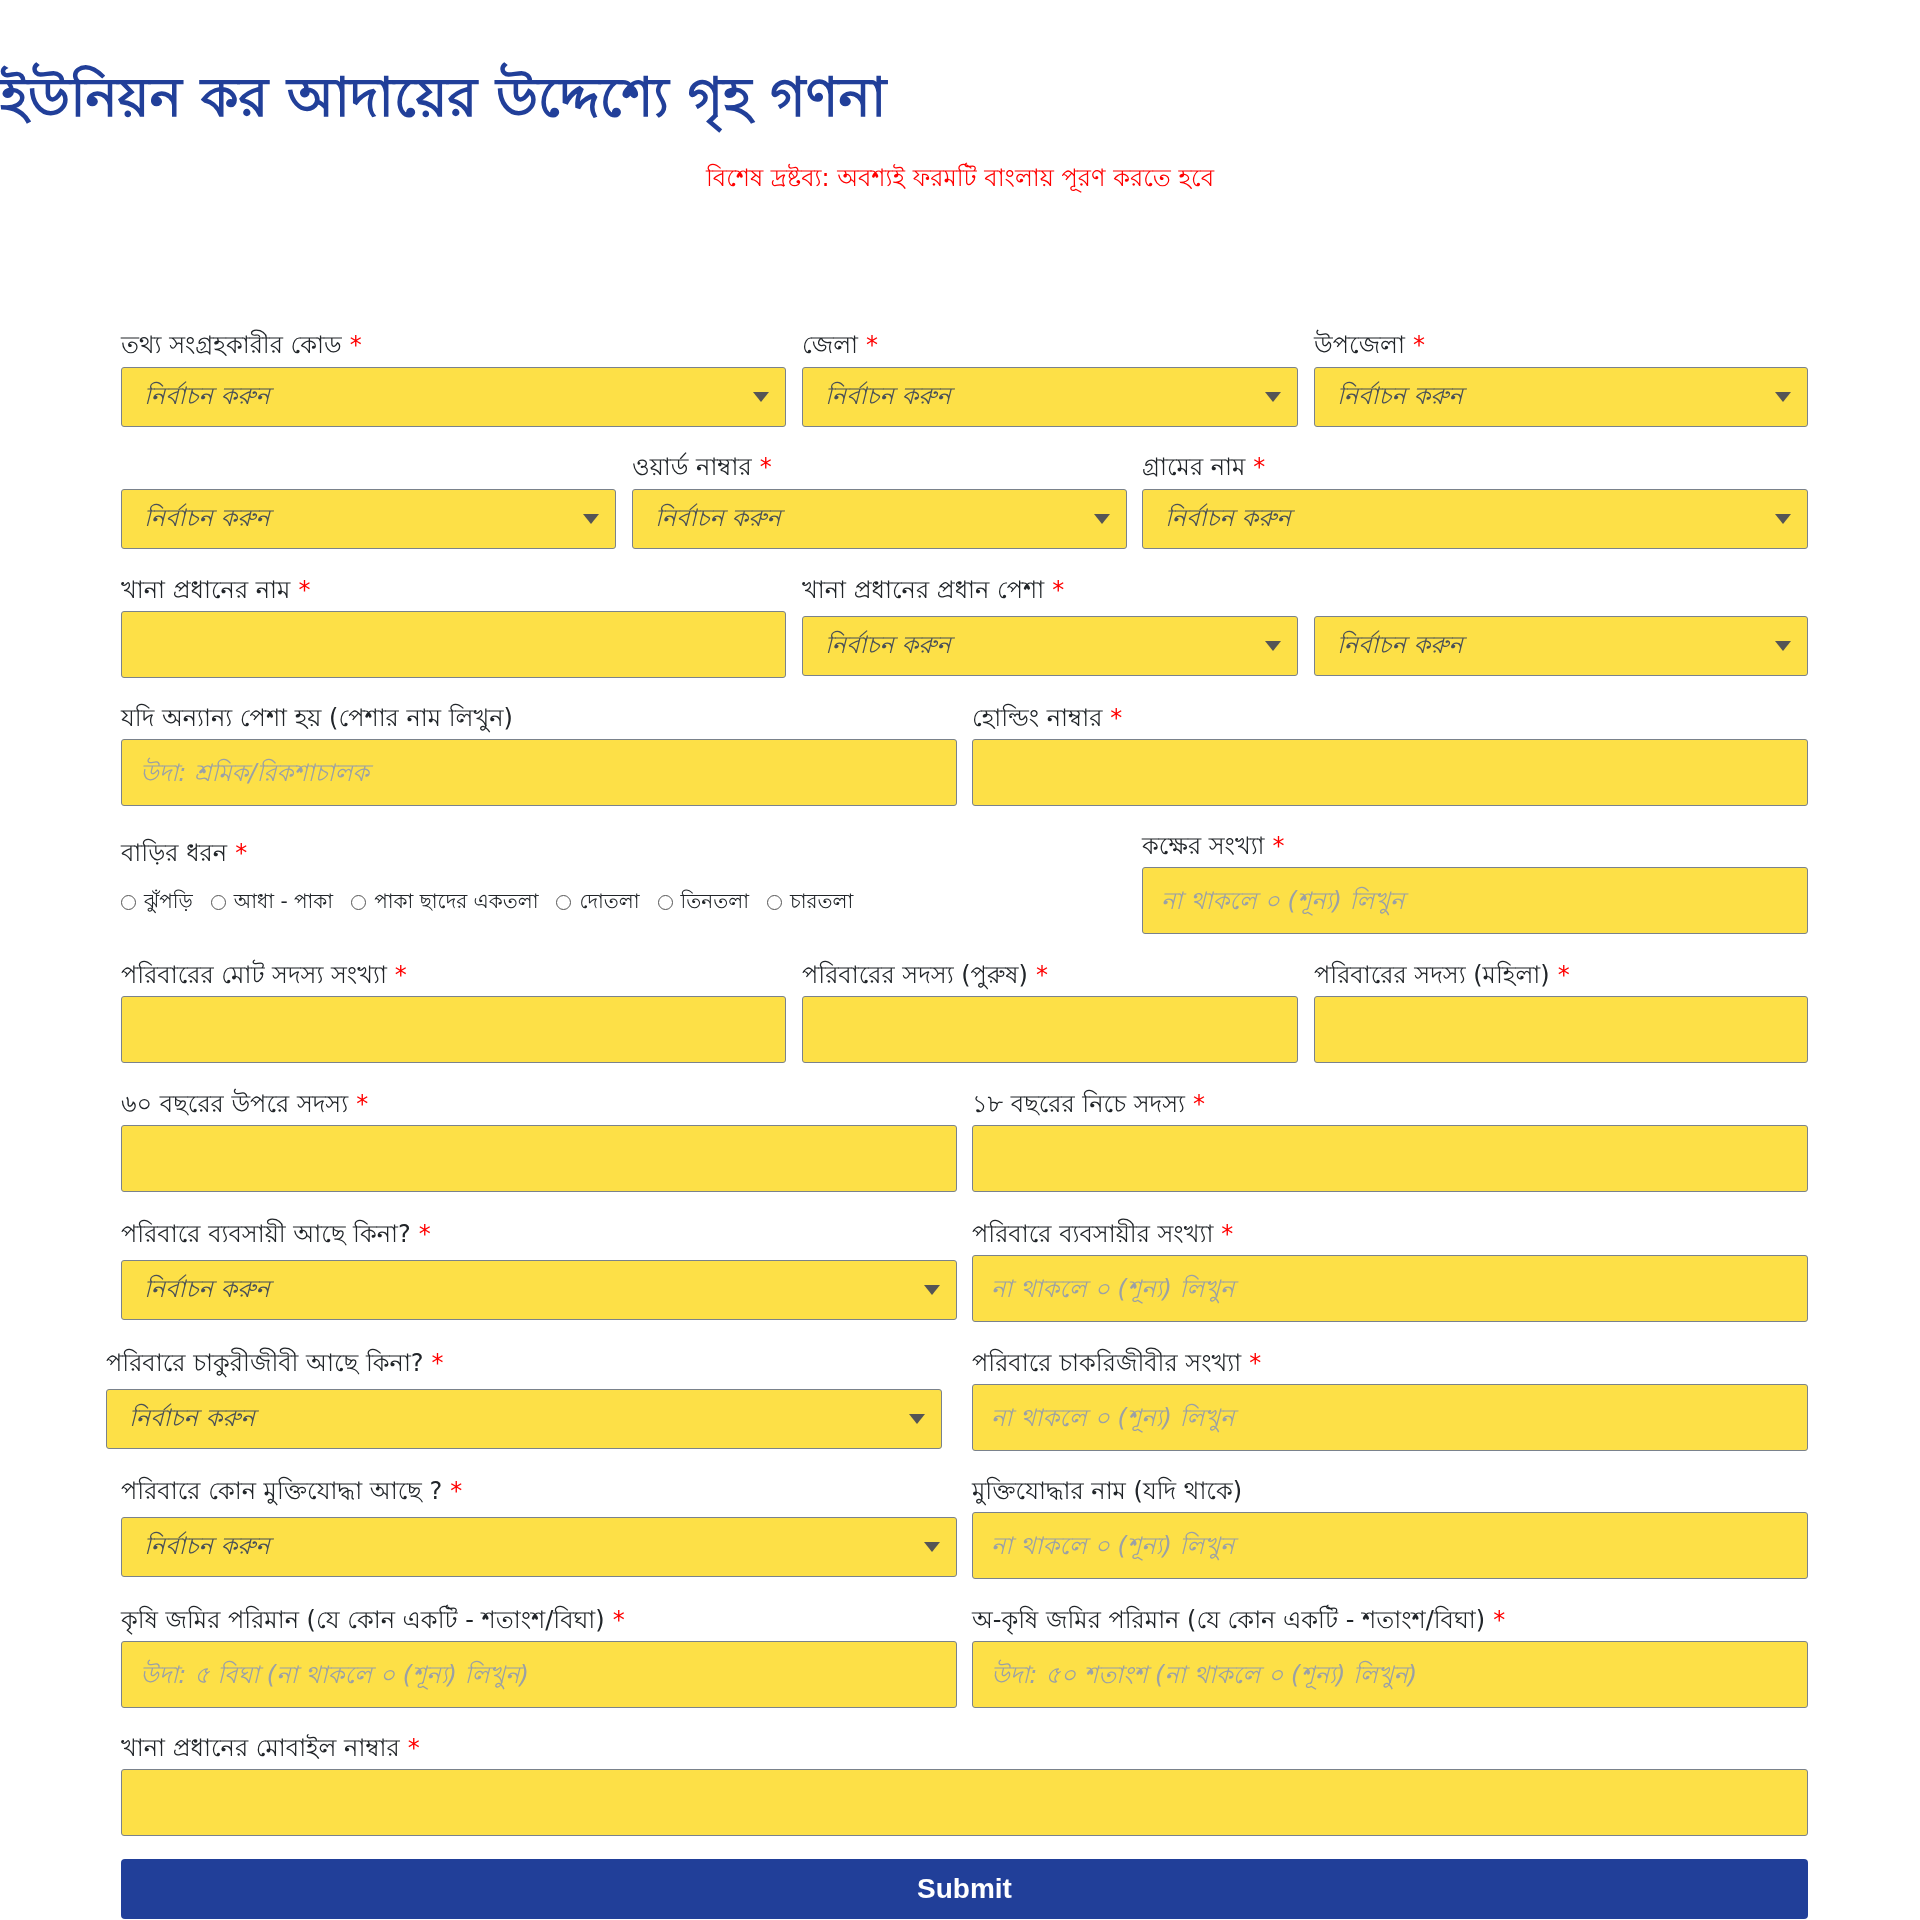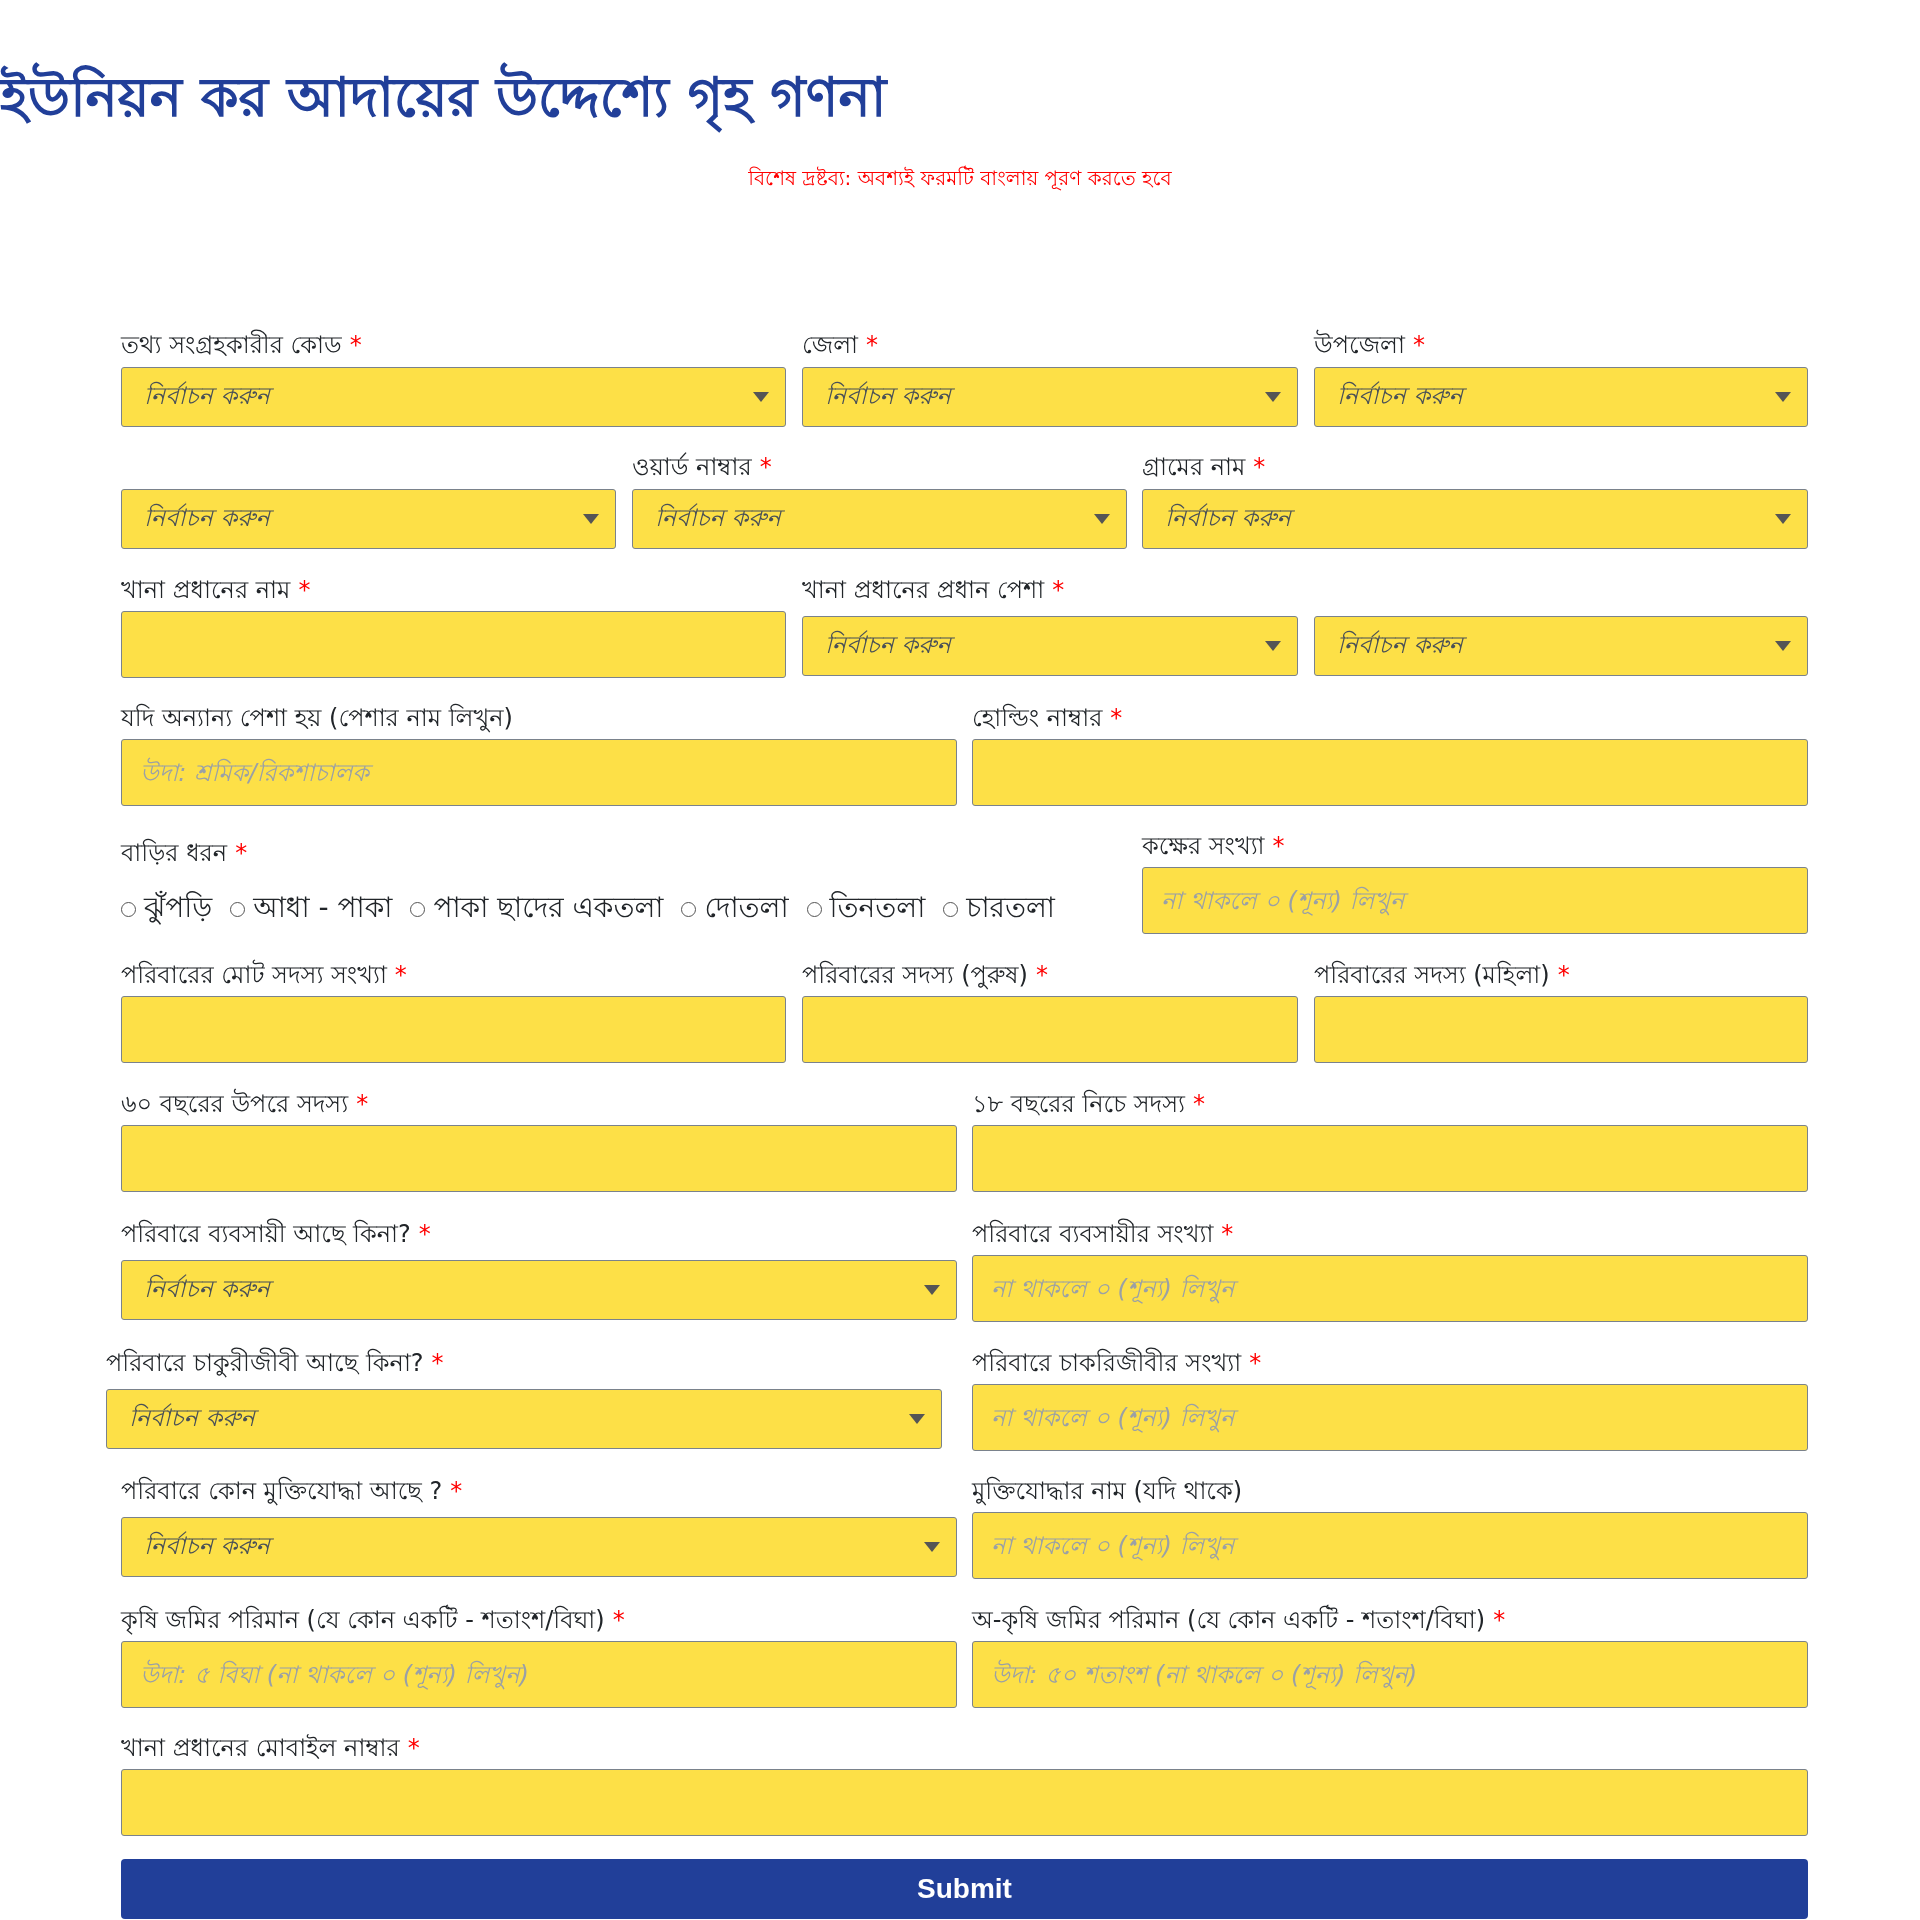--- a/index.html
+++ b/index.html
@@ -1,33 +1,33 @@
 <!DOCTYPE html>
 <html><head>
 <meta charset="utf-8">
 <style>
   html, body { margin:0; padding:0; background:#ffffff; }
   body { width:1920px; height:1920px; position:relative; overflow:hidden;
          font-family:"DejaVu Sans","Liberation Sans",sans-serif; color:#212529; }
   .title { position:absolute; left:0; top:58px; width:1920px; text-align:left;
            font-size:54px; font-weight:bold; color:#213f99; line-height:80px; }
   .subtitle { position:absolute; left:0; top:162px; width:1920px; text-align:center;
-              font-size:20px; color:#ff0000; line-height:32px; }
+              font-size:24px; color:#ff0000; line-height:32px; }
   .field { position:absolute; }
   .label { font-size:24px; line-height:30px; color:#212529; white-space:nowrap; display:block; }
   .req { color:#ff0000; margin-left:8px; }
   .control { position:absolute; left:0; right:0; border:1.5px solid #7a828c; border-radius:3px;
              background:#fde047; box-sizing:border-box; font-size:24px; color:#495057;
              font-family:"DejaVu Sans","Liberation Sans",sans-serif;font-style:italic; }
   .select { display:flex; align-items:center; padding-left:22px; cursor:pointer; }
   .select .caret { position:absolute; right:16px; top:50%; margin-top:-5px; width:0; height:0;
                    border-left:8px solid transparent; border-right:8px solid transparent; border-top:10px solid #555; }
   input.control { padding:0 18px; outline:none; }
   input.control::placeholder { color:#9aa0a6; }
-  .radios { position:absolute; left:0; top:48px; display:flex; align-items:center; font-size:28px; white-space:nowrap; }
+  .radios { position:absolute; left:0; top:48px; display:flex; align-items:center; font-size:20px; white-space:nowrap; }
   .radio { display:flex; align-items:center; margin-right:18px; cursor:pointer; }
   .radio .dot { width:15px; height:15px; border:1.5px solid #555; border-radius:50%; margin-right:8px; box-sizing:border-box; }
   .submit { position:absolute; left:121px; top:1859px; width:1687px; height:60px; background:#213f99;
             border:none; border-radius:4px; color:#fff; font-size:28px; font-weight:bold;
             font-family:"Liberation Sans",sans-serif; cursor:pointer; }
 </style>
 </head>
 <body>
 
 <div class="title">ইউনিয়ন কর আদায়ের উদ্দেশ্যে গৃহ গণনা</div>

